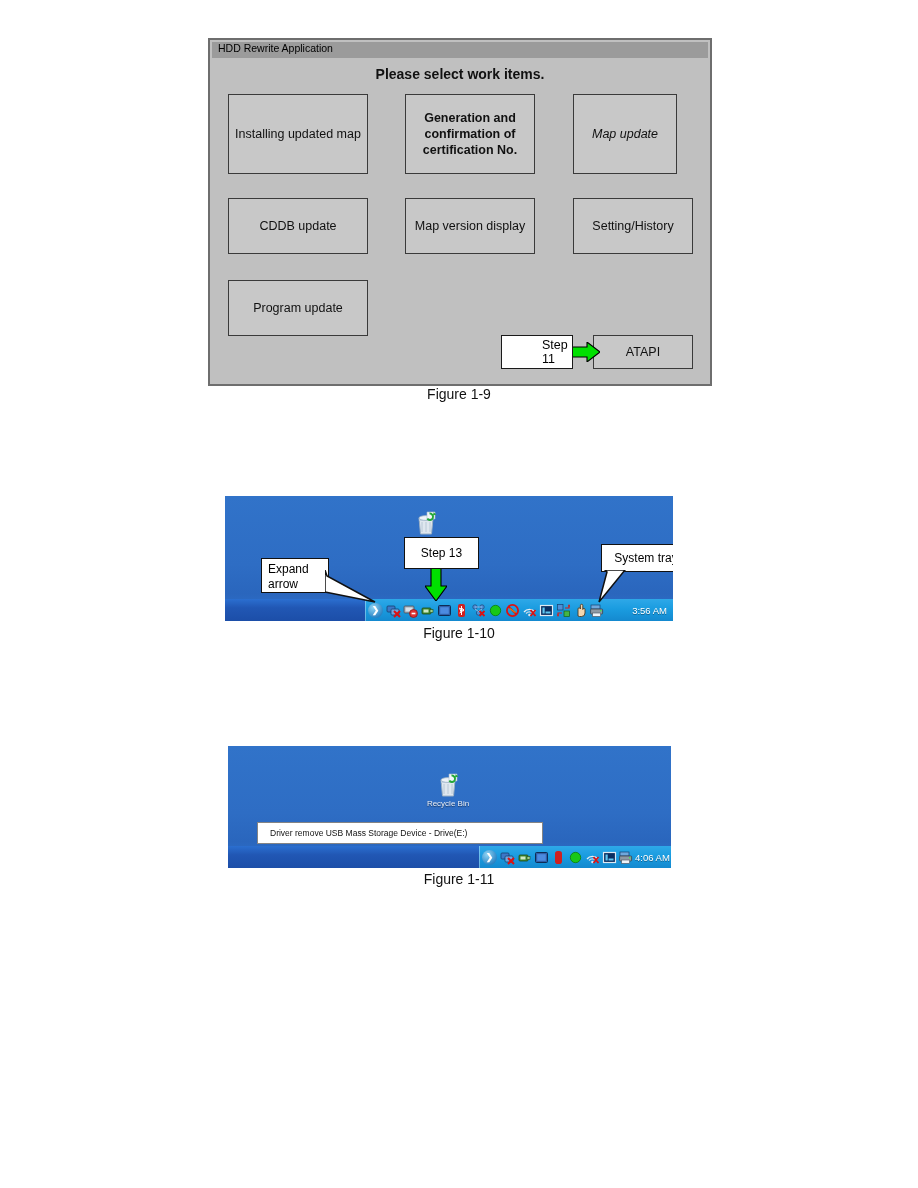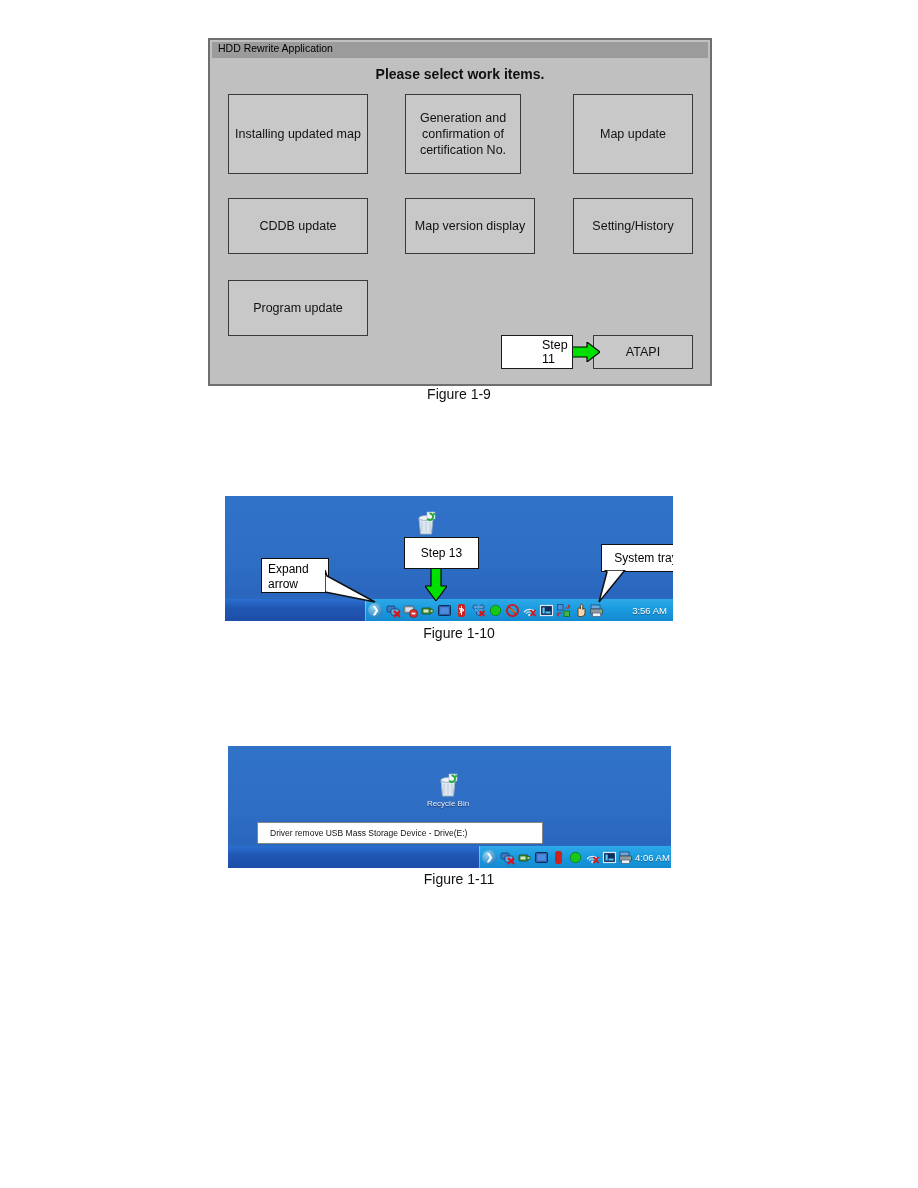--- a/index.html
+++ b/index.html
@@ -65,22 +65,22 @@
     display: flex;
     align-items: center;
     justify-content: center;
     text-align: center;
     font-size: 12.5px;
     color: #111;
     line-height: 1.28;
     padding: 2px;
   }
   #btn-install  { left: 18px;  top: 54px;  width: 140px; height: 80px; }
-  #btn-gen      { left: 195px; top: 54px;  width: 116px; height: 80px; }
-  #btn-mapupd   { left: 363px; top: 54px;  width: 120px; height: 80px; }
+  #btn-gen      { left: 195px; top: 54px;  width: 130px; height: 80px; font-weight: bold; }
+  #btn-mapupd   { left: 363px; top: 54px;  width: 104px; height: 80px; font-style: italic; }
   #btn-cddb     { left: 18px;  top: 158px; width: 140px; height: 56px; }
   #btn-mapver   { left: 195px; top: 158px; width: 130px; height: 56px; }
   #btn-setting  { left: 363px; top: 158px; width: 120px; height: 56px; }
   #btn-program  { left: 18px;  top: 240px; width: 140px; height: 56px; }
   #btn-exit     { left: 383px; top: 295px; width: 100px; height: 34px; }
 
   
   #step11-box {
     position: absolute;
     left: 291px;

